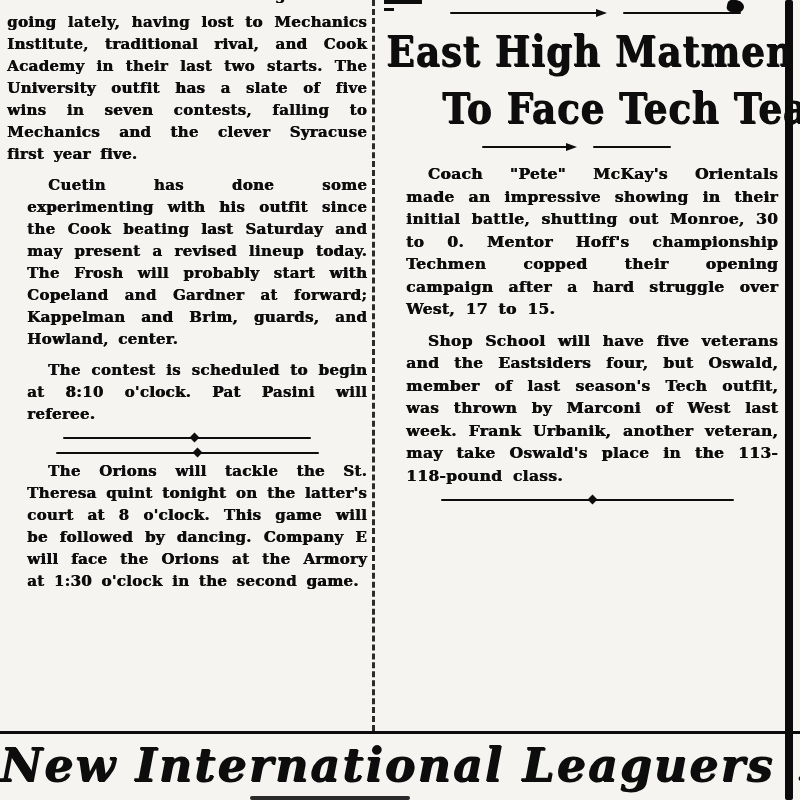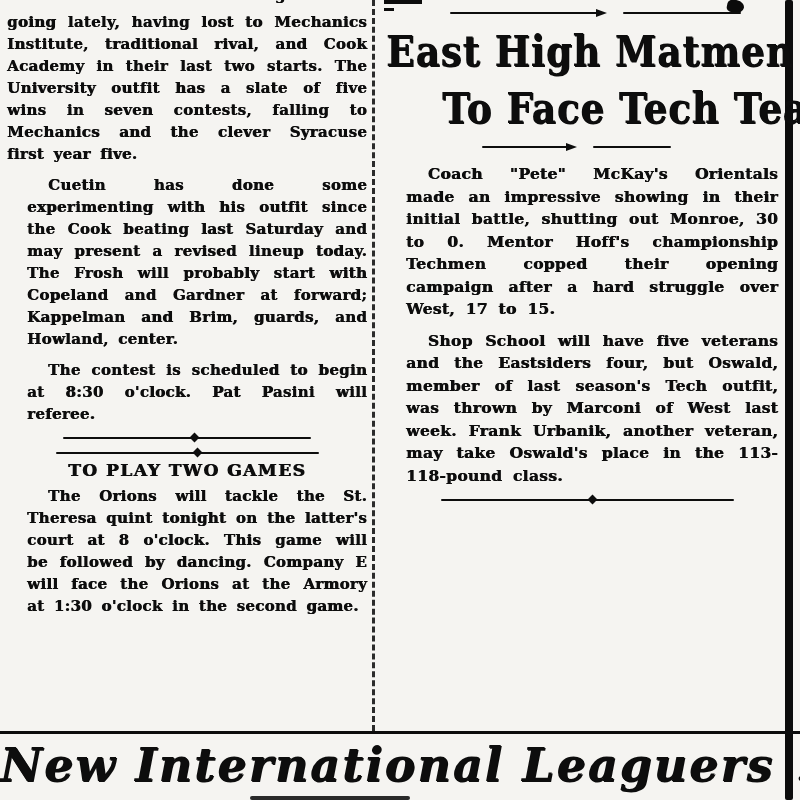--- a/index.html
+++ b/index.html
@@ -110,37 +110,36 @@
   <div class="left-col">
 
     <div class="clipped-line">
       <span>has met some rough</span>
     </div>
 
     <p class="body-text">going lately, having lost to Mechanics Institute, traditional rival, and Cook Academy in their last two starts. The University outfit has a slate of five wins in seven contests, falling to Mechanics and the clever Syracuse first year five.</p>
 
     <p class="body-text indent">Cuetin has done some experimenting with his outfit since the Cook beating last Saturday and may present a revised lineup today. The Frosh will probably start with Copeland and Gardner at forward; Kappelman and Brim, guards, and Howland, center.</p>
 
-    <p class="body-text indent">The contest is scheduled to begin at 8:30 o'clock. Pat Pasini will referee.</p>
+    <p class="body-text indent">The contest is scheduled to begin at 8:10 o'clock. Pat Pasini will referee.</p>
 
     <div class="diamond-rule">
       <span class="seg" style="width:130px"></span>
       <span class="dia"></span>
       <span class="seg" style="width:115px"></span>
     </div>
 
 
 
     <div class="diamond-rule">
       <span class="seg" style="width:140px"></span>
       <span class="dia"></span>
       <span class="seg" style="width:120px"></span>
     </div>
 
-    <div class="sub-head">TO PLAY TWO GAMES</div>
 
     <p class="body-text indent">The Orions will tackle the St. Theresa quint tonight on the latter's court at 8 o'clock. This game will be followed by dancing. Company E will face the Orions at the Armory at 1:30 o'clock in the second game.</p>
 
   </div>
 
   <div class="right-col">
 
     <div class="arrow-rule" style="margin-top:9px;margin-left:64px">
       <span class="seg" style="width:148px"></span>
       <span class="head"></span>

